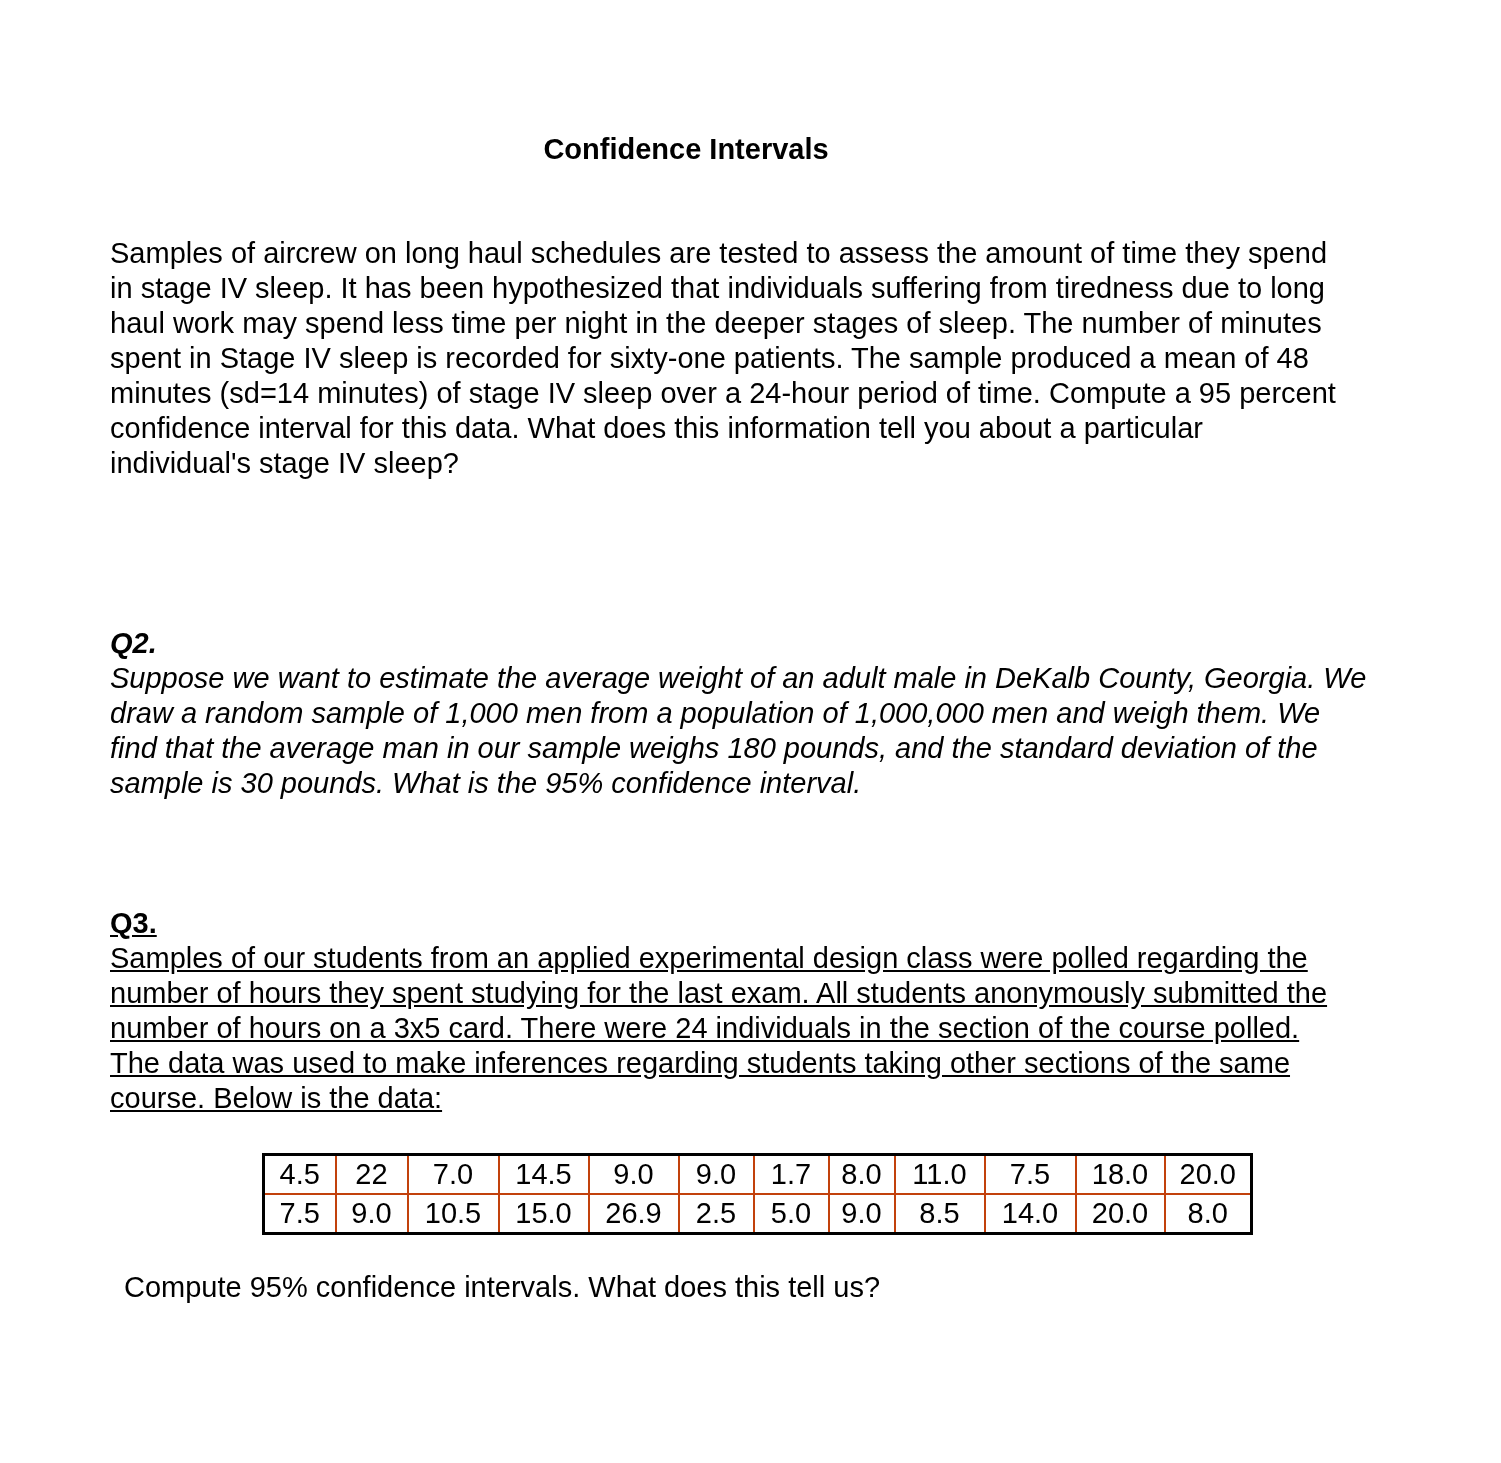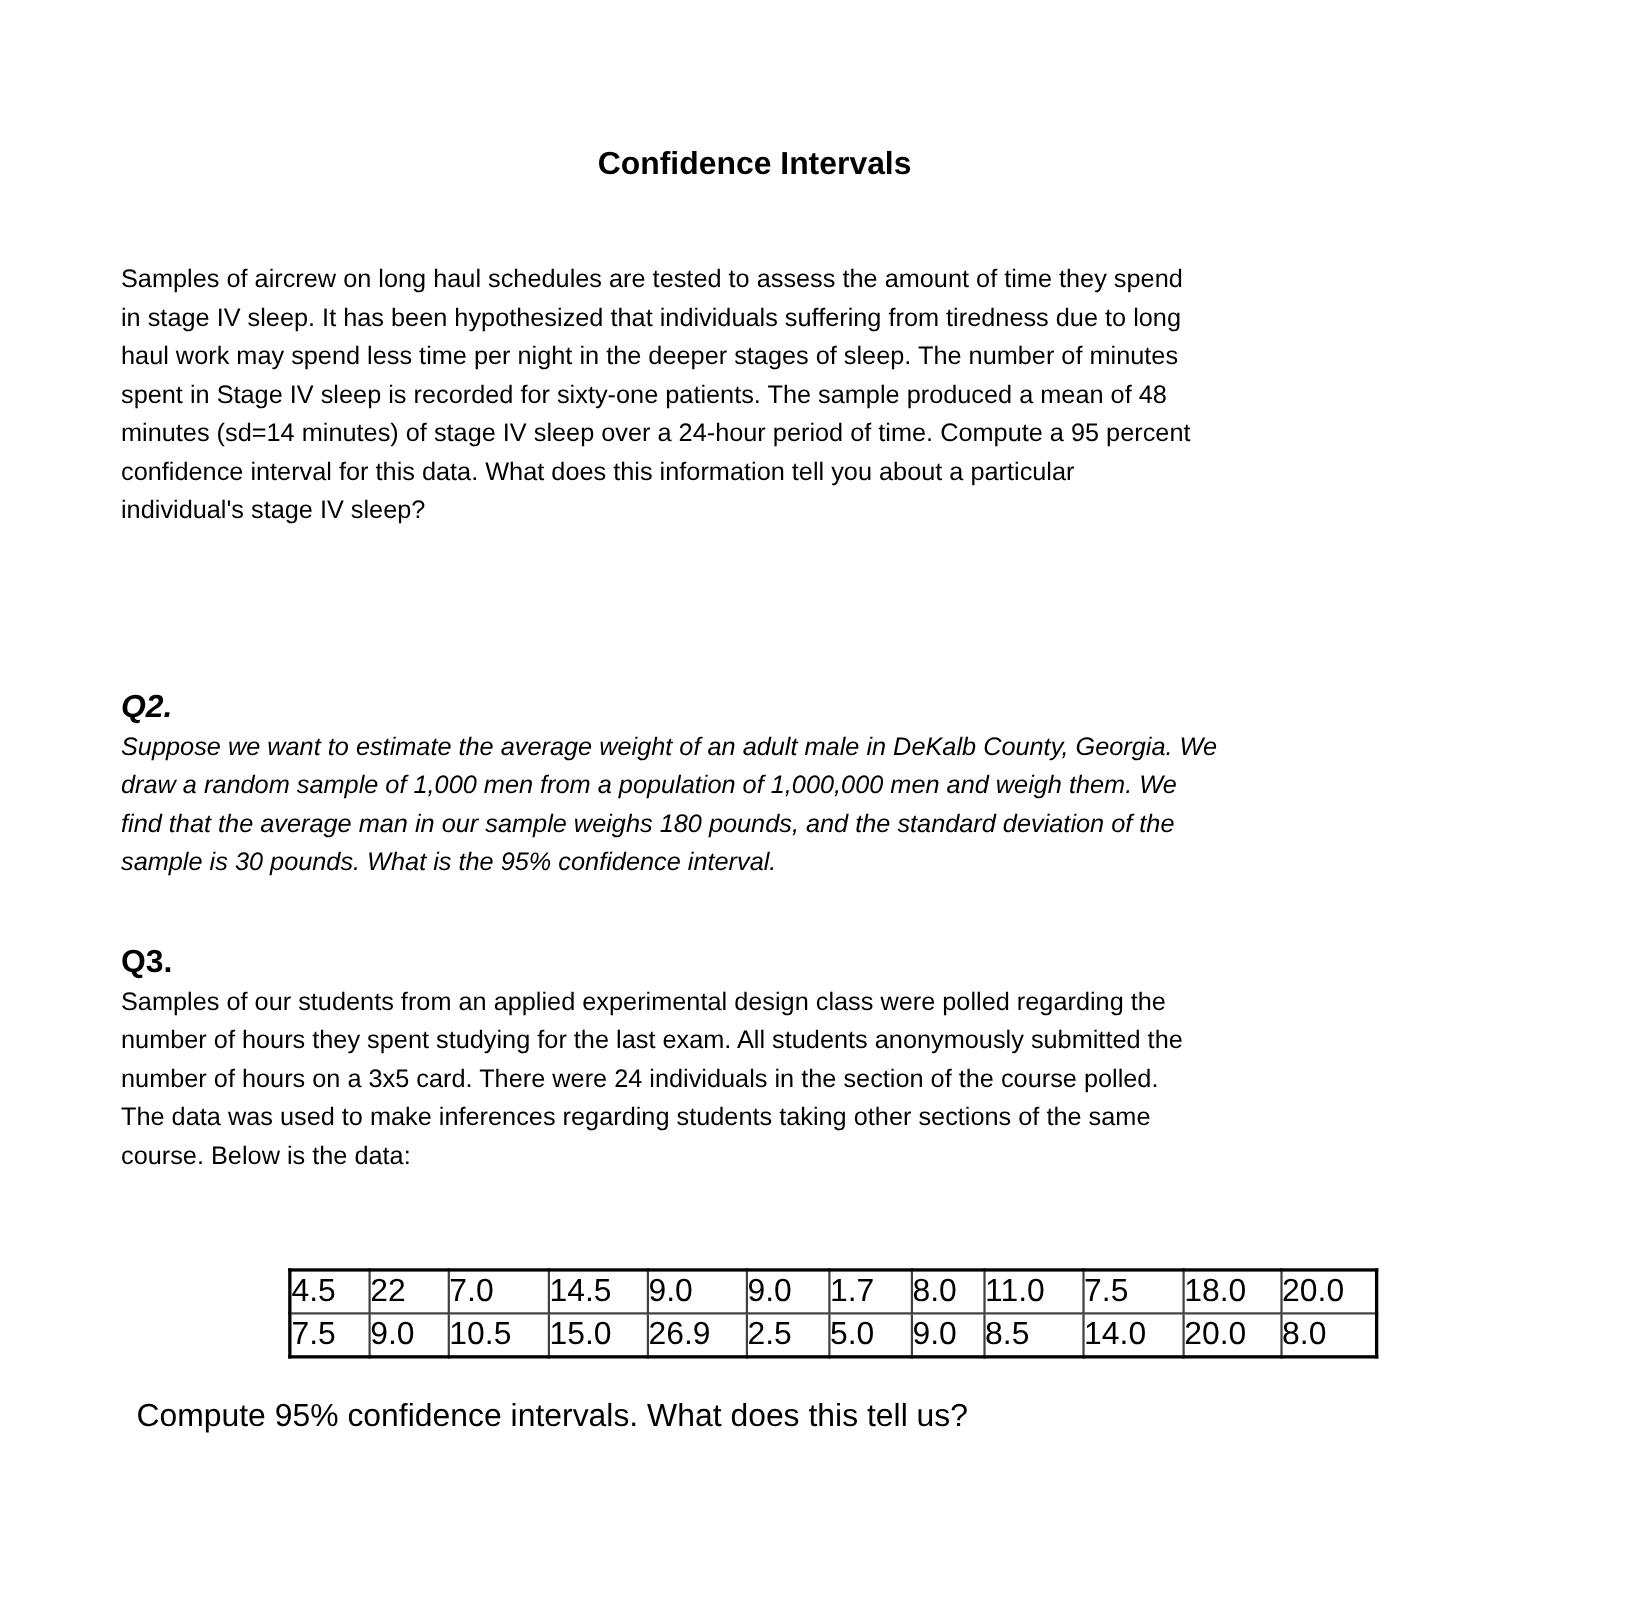--- a/index.html
+++ b/index.html
@@ -27,47 +27,48 @@
     margin: 0;
   }
   .question {
     position: absolute;
     left: 110px;
     width: 1380px;
     margin: 0;
   }
   .q1 { top: 236px; }
   .q2 { top: 626px; font-style: italic; }
-  .q3 { top: 858px; }
+  .q3 { top: 906px; text-decoration: underline; }
   .question h2 {
     font-size: 29px;
     font-weight: bold;
     line-height: 35px;
     margin: 0;
   }
   .question p {
-    font-size: 23px;
+    font-size: 29px;
     line-height: 35px;
     margin: 0;
     white-space: pre-line;
   }
   .data-table-wrap {
     position: absolute;
     top: 1153px;
     left: 262px;
   }
   table.data-table {
     border-collapse: collapse;
     table-layout: fixed;
     border: 3px solid #000;
   }
   table.data-table td {
-    border: 2px solid #404040;
+    border: 2px solid #c2410c;
     height: 37px;
     padding: 0;
+    text-align: center;
     vertical-align: middle;
     font-size: 29px;
     line-height: 37px;
   }
   .closing {
     position: absolute;
     top: 1256px;
     left: 110px;
     width: 1380px;
     font-size: 29px;

